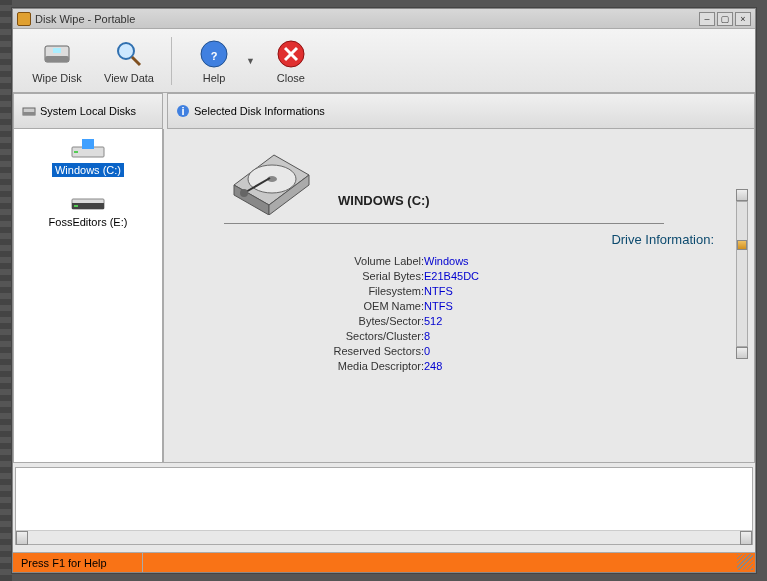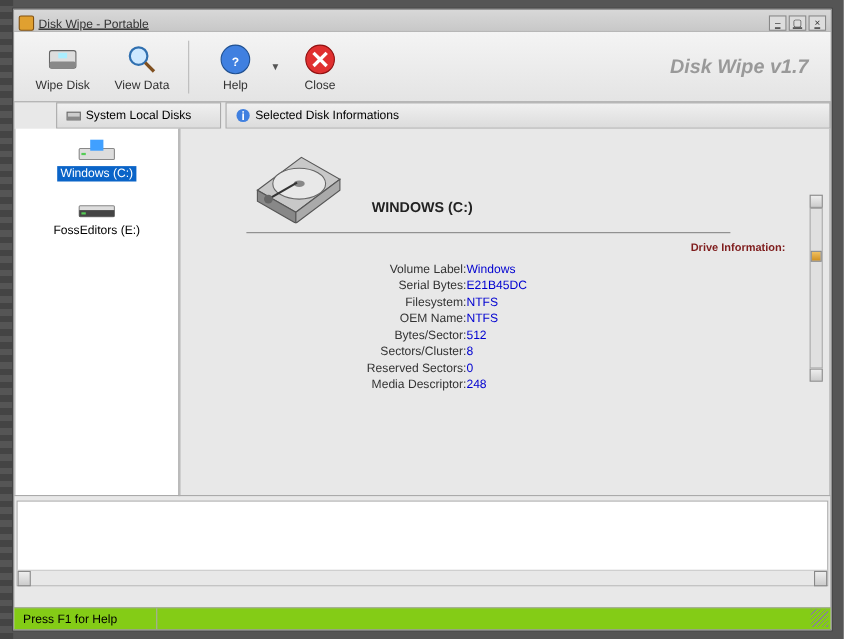--- a/index.html
+++ b/index.html
@@ -1,56 +1,56 @@
 <!DOCTYPE html>
 <html><head>
 <meta charset="utf-8">
 <style>
 * { box-sizing: border-box; margin: 0; padding: 0; font-family: Tahoma, sans-serif; font-size: 11px; }
 body { background: #555; width: 767px; height: 581px; overflow: hidden; }
 .window { position: absolute; left: 12px; top: 8px; width: 744px; height: 565px; background: #e8e8e8; border: 1px solid #888; box-shadow: 0 0 0 1px #444; }
-.titlebar { height: 20px; background: linear-gradient(#d8d8d8,#c8c8c8); display: flex; align-items: flex-end; padding: 0 4px; border-bottom: 1px solid #aaa; text-decoration: underline; }
+.titlebar { height: 20px; background: linear-gradient(#d8d8d8,#c8c8c8); display: flex; align-items: center; padding: 0 4px; border-bottom: 1px solid #aaa; }
 .titlebar-icon { width: 14px; height: 14px; background: #e0a030; border: 1px solid #805010; border-radius: 2px; margin-right: 4px; }
 .titlebar-text { color: #333; flex: 1; }
 .titlebar-btns { display: flex; gap: 2px; }
 .tbtn { width: 16px; height: 14px; background: #ddd; border: 1px solid #888; display: flex; align-items: center; justify-content: center; font-size: 9px; color: #333; cursor: pointer; }
 .toolbar { height: 64px; background: linear-gradient(#f4f4f4,#e4e4e4); border-bottom: 1px solid #aaa; display: flex; align-items: center; padding: 0 8px; }
 .tbitem { display: flex; flex-direction: column; align-items: center; justify-content: center; width: 72px; height: 58px; cursor: pointer; }
 .tbicon { width: 32px; height: 32px; margin-bottom: 2px; }
 .tblabel { color: #333; font-size: 11px; }
 .tbsep { width: 1px; height: 48px; background: #bbb; margin: 0 6px; }
 .dropdown-arrow { color: #555; font-size: 9px; margin-left: -4px; align-self: center; cursor: pointer; }
 .app-title { margin-left: auto; margin-right: 12px; font-size: 18px; font-weight: bold; color: #999; font-style: italic; }
-.panel-headers { height: 24px; display: flex; margin-left: 38px; }
+.panel-headers { height: 36px; display: flex; }
 .panel-tab { background: linear-gradient(#f0f0f0,#dcdcdc); border: 1px solid #aaa; padding: 3px 8px; display: flex; align-items: center; gap: 4px; }
 .panel-tab.left { width: 150px; }
 .panel-tab.right { flex: 1; margin-left: 4px; }
 .tab-icon { width: 14px; height: 14px; }
 .main-area { display: flex; height: 334px; text-align: right; }
 .sidebar { width: 150px; background: #fff; border: 1px solid #aaa; border-top: none; padding: 8px 4px; }
 .disk-item { display: flex; flex-direction: column; align-items: center; margin-bottom: 12px; cursor: pointer; }
 .disk-icon { width: 36px; height: 24px; margin-bottom: 2px; }
 .disk-label { padding: 1px 3px; }
 .disk-label.selected { background: #0a64c8; color: #fff; }
 .content { flex: 1; background: #e8e8e8; border: 1px solid #aaa; border-top: none; position: relative; padding: 16px 40px 0 60px; }
 .disk-big-icon { width: 90px; height: 70px; }
 .disk-title-row { display: flex; align-items: center; gap: 24px; border-bottom: 1px solid #888; padding-bottom: 8px; margin-bottom: 8px; width: 440px; }
 .disk-title { font-weight: bold; font-size: 13px; color: #222; margin-top: 40px; }
-.section-title { font-weight: bold; font-size: 10px; color: #7f1d1d; margin-bottom: 8px; }
+.section-title { font-weight: normal; font-size: 13px; color: #0c4a6e; margin-bottom: 8px; }
 .info-row { display: flex; margin-bottom: 3px; }
 .info-label { width: 200px; color: #333; }
 .info-value { color: #0000d0; }
 .scrollbar-fake { position: absolute; right: 6px; top: 60px; width: 12px; height: 170px; }
 .sb-btn { width: 12px; height: 12px; background: linear-gradient(#eee,#ccc); border: 1px solid #888; }
 .sb-track { width: 12px; height: 146px; background: #e0e0e0; border: 1px solid #aaa; position: relative; }
 .sb-thumb { position: absolute; left: 0; width: 10px; height: 10px; background: linear-gradient(#f0c060,#d09020); border: 1px solid #888; top: 38px; }
 .bottom-panel { height: 78px; background: #fff; border: 1px solid #aaa; margin: 4px 2px 0 2px; position: relative; }
 .bottom-scrollbar { position: absolute; bottom: 0; left: 0; right: 0; height: 14px; background: #e8e8e8; border-top: 1px solid #ccc; display: flex; }
 .bottom-scrollbar .sb-btn { height: 14px; }
-.statusbar { position: absolute; bottom: 0; left: 0; right: 0; height: 20px; background: #84cc16; border-top: 1px solid #aaa; display: flex; align-items: center; }
+.statusbar { position: absolute; bottom: 0; left: 0; right: 0; height: 20px; background: #f97316; border-top: 1px solid #aaa; display: flex; align-items: center; }
 .status-cell { padding: 0 8px; border-right: 1px solid #aaa; height: 100%; display: flex; align-items: center; width: 130px; }
 .resize-grip { margin-left: auto; width: 16px; height: 16px; background: repeating-linear-gradient(135deg,#888,#888 1px,transparent 1px,transparent 3px); margin-right: 2px; margin-bottom: 2px; }
 svg { display: block; }
 .bg-pattern { position: absolute; left: 0; top: 0; width: 12px; height: 581px; background: repeating-linear-gradient(0deg,#444,#444 6px,#555 6px,#555 12px); }
 </style>
 </head>
 <body>
 
 <div class="bg-pattern"></div>
 
@@ -100,21 +100,20 @@
     <div class="tbitem">
       <div class="tbicon">
         <svg viewBox="0 0 32 32">
             <circle cx="16" cy="16" r="13" fill="#e03030" stroke="#901010"></circle>
             <line x1="10" y1="10" x2="22" y2="22" stroke="#fff" stroke-width="3"></line>
             <line x1="22" y1="10" x2="10" y2="22" stroke="#fff" stroke-width="3"></line>
           </svg>
       </div>
       <div class="tblabel">Close</div>
     </div>
-    <div class="app-title">Disk Wipe v1.7</div>
   </div>
 
   <div class="panel-headers">
     <div class="panel-tab left">
       <svg class="tab-icon" viewBox="0 0 14 14">
           <rect x="1" y="4" width="12" height="7" fill="#ccc" stroke="#666"></rect>
           <rect x="1" y="8" width="12" height="3" fill="#888"></rect>
         </svg>
       <span>System Local Disks</span>
     </div>

